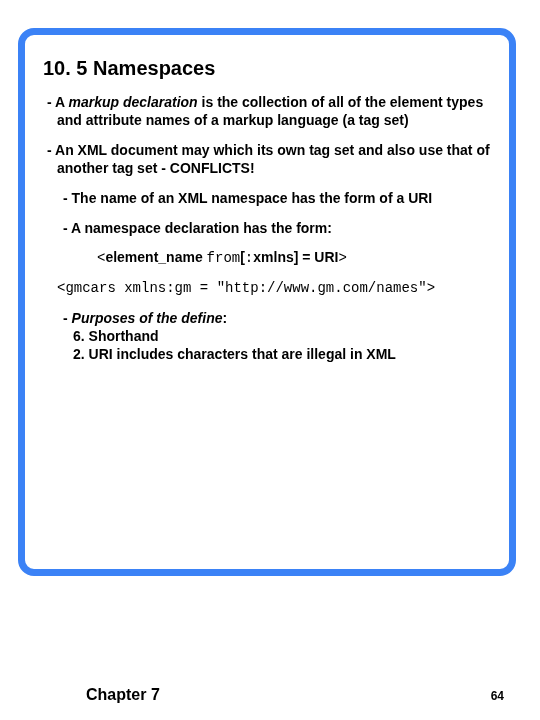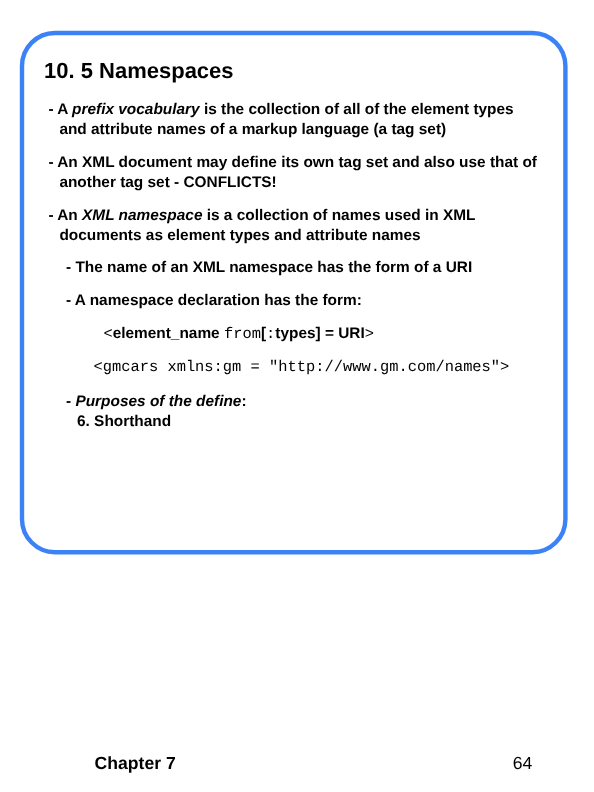--- a/index.html
+++ b/index.html
@@ -9,23 +9,23 @@
     font-family: Arial, Helvetica, sans-serif;
     width: 540px;
     height: 720px;
     position: relative;
   }
   .slide-frame {
     position: absolute;
     top: 28px;
     left: 18px;
     width: 498px;
-    height: 476px;
-    border: 4px solid #3b82f6;
-    border-radius: 32px;
+    height: 548px;
+    border: 7px solid #3b82f6;
+    border-radius: 16px;
     box-sizing: border-box;
     padding: 18px 18px 10px 18px;
     overflow: hidden;
   }
   .title {
     font-size: 20px;
     font-weight: bold;
     margin-bottom: 14px;
     margin-top: 4px;
   }
@@ -34,78 +34,76 @@
     font-weight: bold;
     line-height: 1.28;
   }
   .ital { font-style: italic; }
   .mono { font-family: "Courier New", Courier, monospace; font-weight: normal; }
   .para { margin-bottom: 12px; }
   .hang1 { padding-left: 14px; text-indent: -10px; }
   .hang2 { padding-left: 30px; text-indent: -10px; }
   .hang3 { padding-left: 44px; text-indent: -10px; }
   .indent-code { padding-left: 54px; }
-  .code-line { padding-left: 14px; text-align: center; }
+  .code-line { padding-left: 14px; }
   .footer {
     position: absolute;
     bottom: 16px;
     left: 14px;
     width: 540px;
     display: flex;
     align-items: baseline;
   }
   .chapter {
     font-weight: bold;
     font-size: 16px;
     margin-left: 72px;
   }
   .copyright {
     font-size: 11px;
     margin-left: 14px;
   }
   .pagenum {
-    font-size: 16px;
-    font-weight: normal;
+    font-size: 12px;
+    font-weight: bold;
     margin-left: auto;
-    margin-right: 70px;
+    margin-right: 50px;
   }
 </style>
 </head>
 <body>
 
 <div class="slide-frame">
   <div class="title">10. 5 Namespaces</div>
 
   <div class="body">
 
     <div class="para hang1">
-      <span>- A </span><span class="ital">prefix vocabulary</span><span> is the collection of all of the element types and attribute names of a markup language (a tag set)</span>
+      <span>- A </span><span class="ital">markup declaration</span><span> is the collection of all of the element types and attribute names of a markup language (a tag set)</span>
     </div>
 
-    <div class="para hang1">- An XML document may define its own tag set and also use that of another tag set - CONFLICTS!</div>
+    <div class="para hang1">- An XML document may which its own tag set and also use that of another tag set - CONFLICTS!</div>
 
-    <div class="para hang1">
-      <span>- An </span><span class="ital">XML namespace</span><span> is a collection of names used in XML documents as element types and attribute names</span>
-    </div>
 
     <div class="para hang2">- The name of an XML namespace has the form of a URI</div>
 
     <div class="para hang2">- A namespace declaration has the form:</div>
 
     <div class="para indent-code">
-      <span class="mono">&lt;</span><span>element_name </span><span class="mono">from</span><span>[</span><span class="mono">:</span><span>types] = URI</span><span class="mono">&gt;</span>
+      <span class="mono">&lt;</span><span>element_name </span><span class="mono">from</span><span>[</span><span class="mono">:</span><span>xmlns] = URI</span><span class="mono">&gt;</span>
     </div>
 
 
     <div class="para code-line mono">&lt;gmcars xmlns:gm = "http://www.gm.com/names"&gt;</div>
 
 
     <div class="hang2">
       <span>- </span><span class="ital">Purposes of the define</span><span>:</span><br>
       <span style="text-indent:0; display:inline-block; padding-left:0;">6. Shorthand</span><br>
+      <span style="text-indent:0; display:inline-block; padding-left:0;">2. URI includes characters that are illegal in XML</span>
     </div>
 
   </div>
 </div>
 
 <div class="footer">
   <span class="chapter">Chapter 7</span>
   <span class="pagenum">64</span>
 </div>
 

